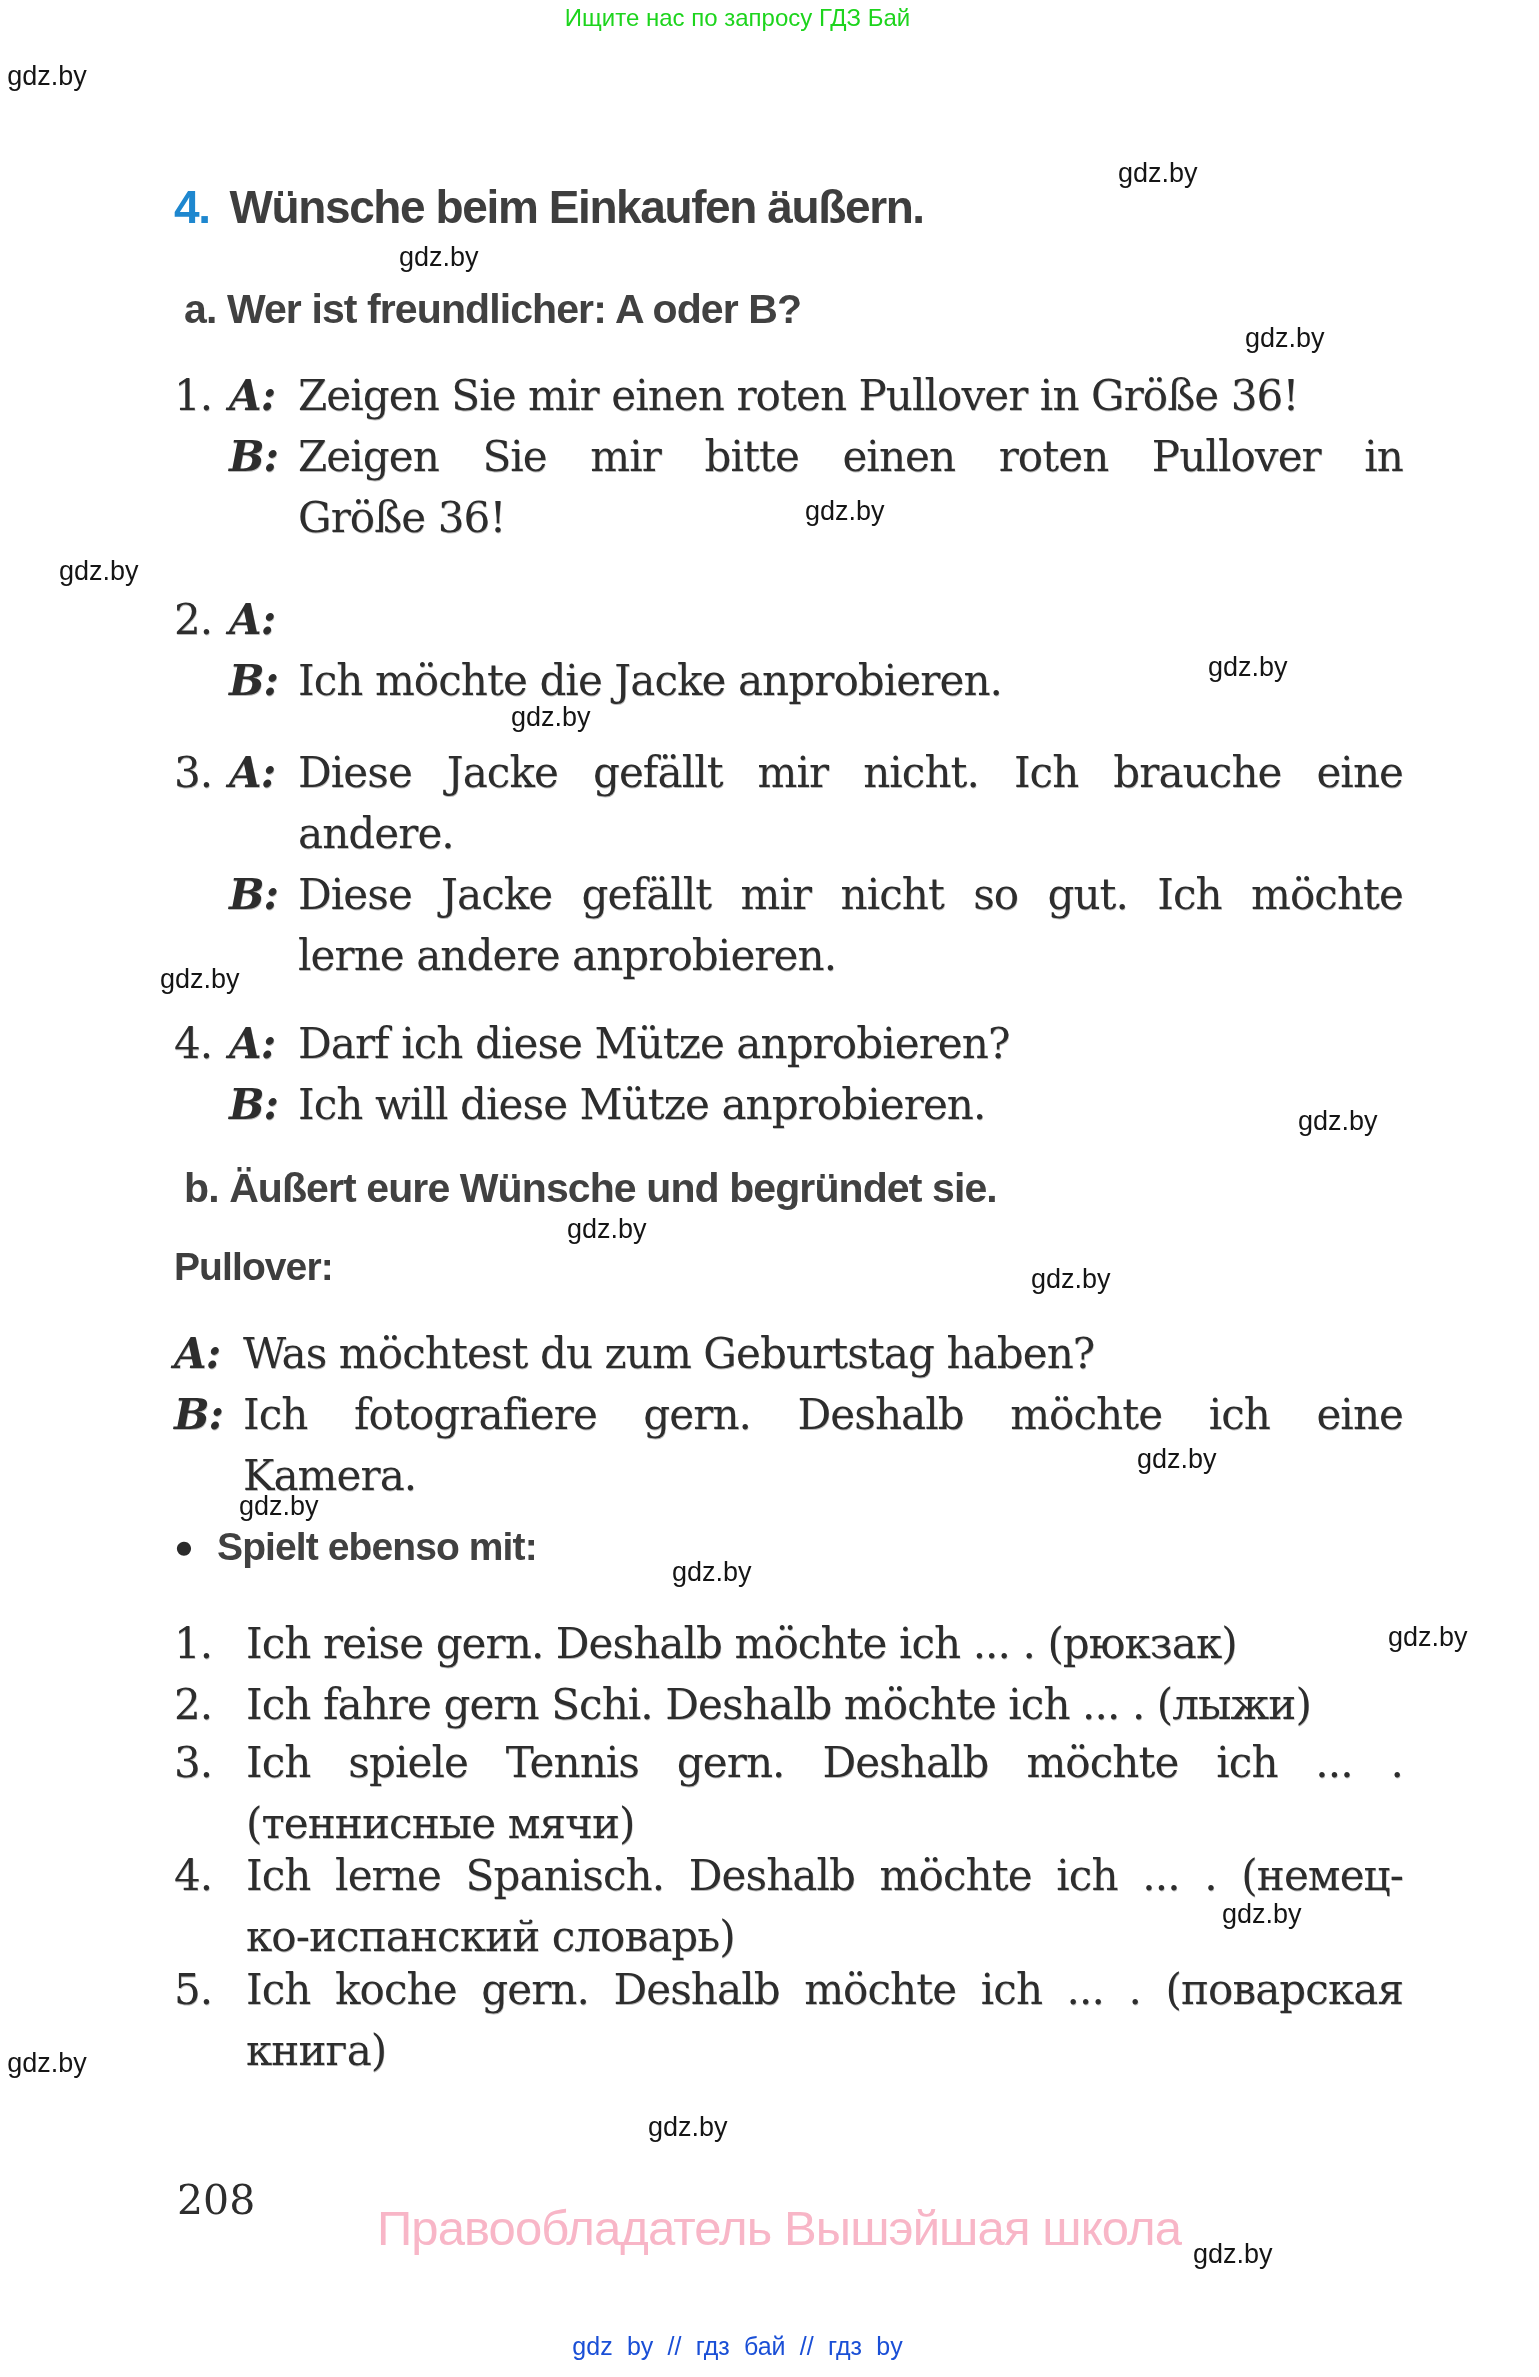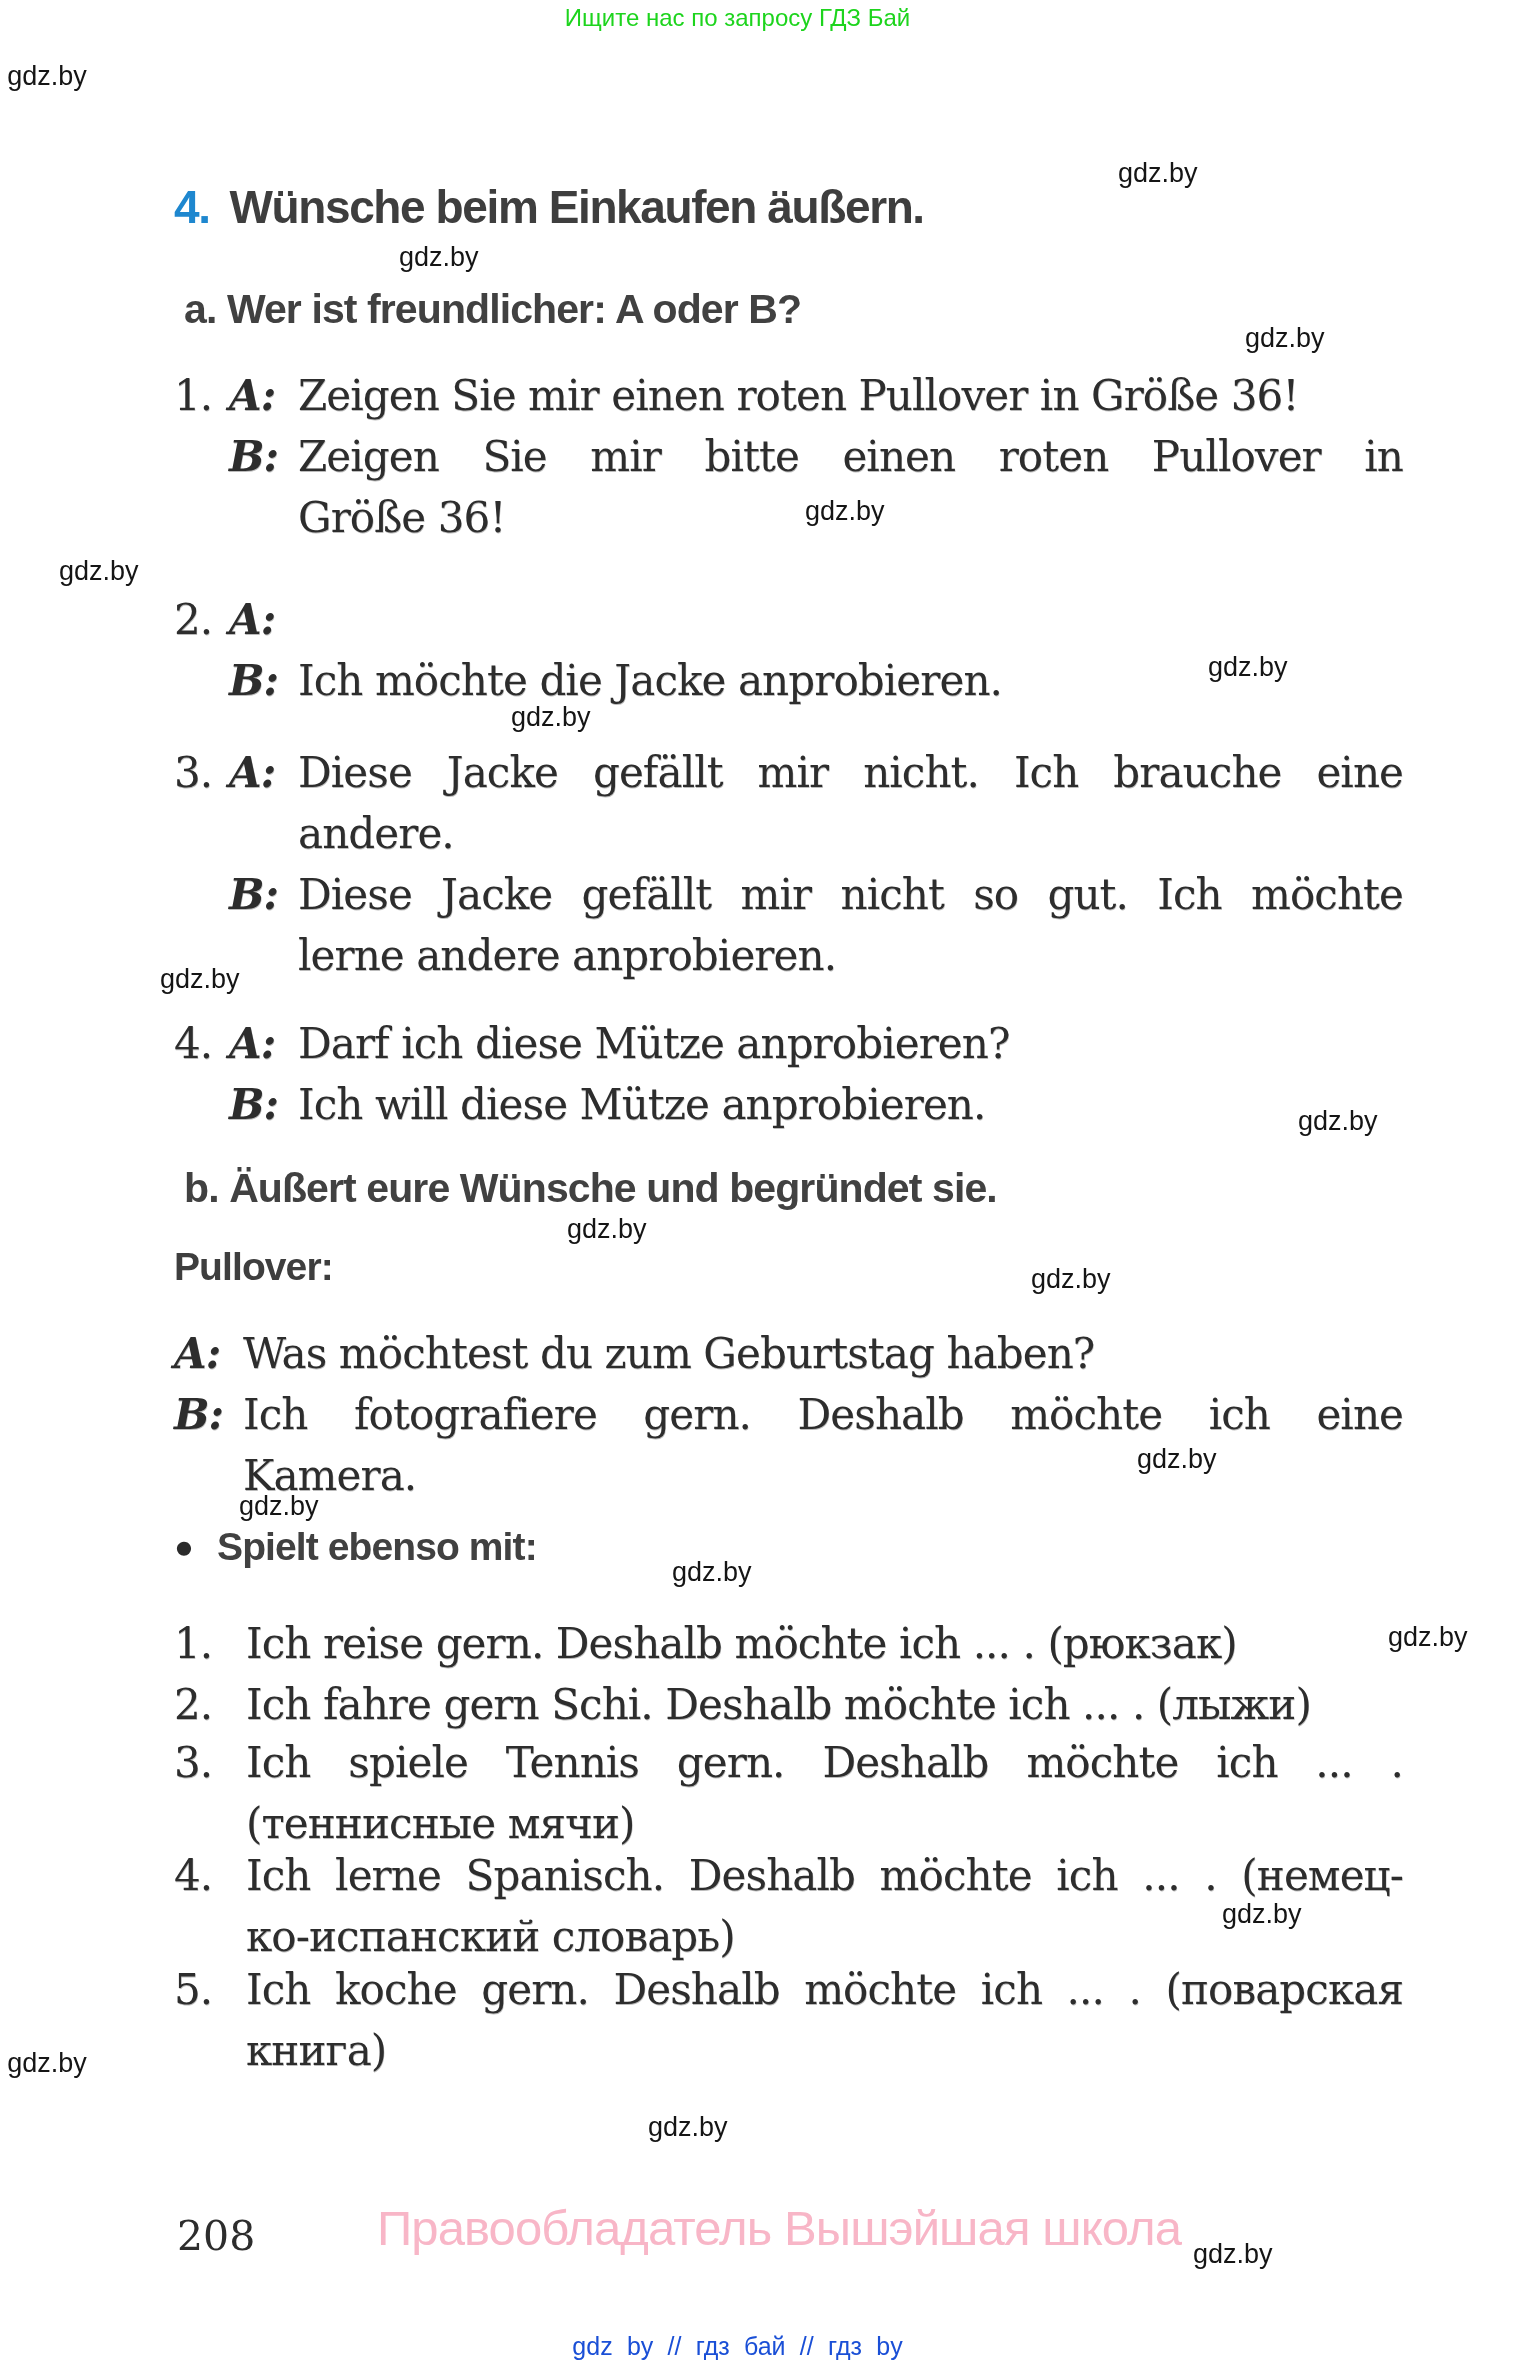--- a/index.html
+++ b/index.html
@@ -91,21 +91,20 @@
     white-space: normal;
     text-align: justify;
     text-align-last: justify;
   }
   .page-number {
     position: absolute;
     left: 177px; top: 2176px;
     font-family: "DejaVu Serif", "Liberation Serif", serif;
     font-size: 41px;
     color: #2d2d2d;
-    margin-top: 36px;
   }
   .copyright {
     position: absolute;
     left: 377px; top: 2200px;
     font-size: 49px;
     letter-spacing: -0.9px;
     color: #f8b6c7;
     white-space: nowrap;
   }
   .footer-links {

